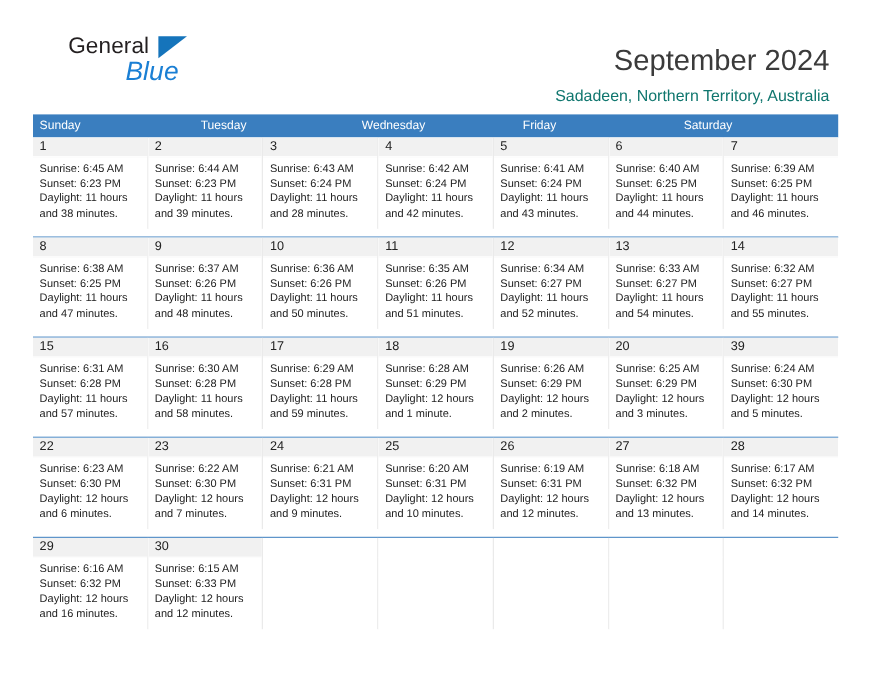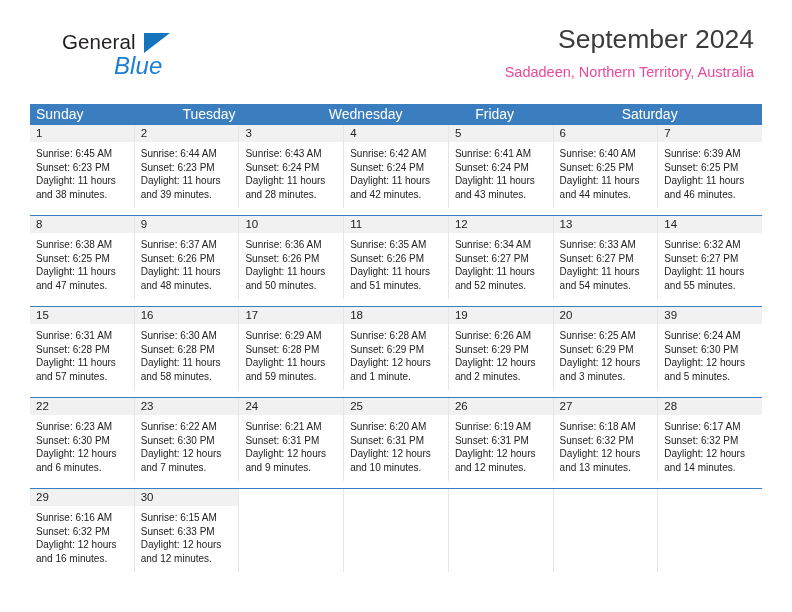--- a/index.html
+++ b/index.html
@@ -60,34 +60,34 @@
     top: 22px;
     font-size: 24px;
     color: #1a7fd4;
     letter-spacing: .1px;
     font-style: italic;
   }
 
   .title-block {
     position: absolute;
     right: 38px;
-    top: 0;
+    top: 16px;
     text-align: right;
   }
   .cal-title {
     font-size: 26.5px;
     color: #3b3b3b;
     line-height: 34px;
     white-space: nowrap;
     font-weight: normal;
     margin: 0;
   }
   .cal-subtitle {
     font-size: 14.5px;
-    color: #ec4899;
+    color: #0f766e;
     line-height: 20px;
     margin: 6px 0 0 0;
     white-space: nowrap;
     font-weight: normal;
   }
 
   
   .calendar {
     position: absolute;
     left: 30px;
@@ -95,21 +95,21 @@
     width: 732px;
   }
   .weekday-row {
     display: flex;
     background: #3a7ebf;
     height: 21px;
   }
   .weekday {
     flex: 1 1 0;
     color: #ffffff;
-    font-size: 14px;
+    font-size: 11px;
     line-height: 21px;
     padding-left: 6px;
     box-sizing: border-box;
     white-space: nowrap;
   }
 
   .week-row {
     display: flex;
     border-top: 1.3px solid #3a7ebf;
     margin-top: 7px;

